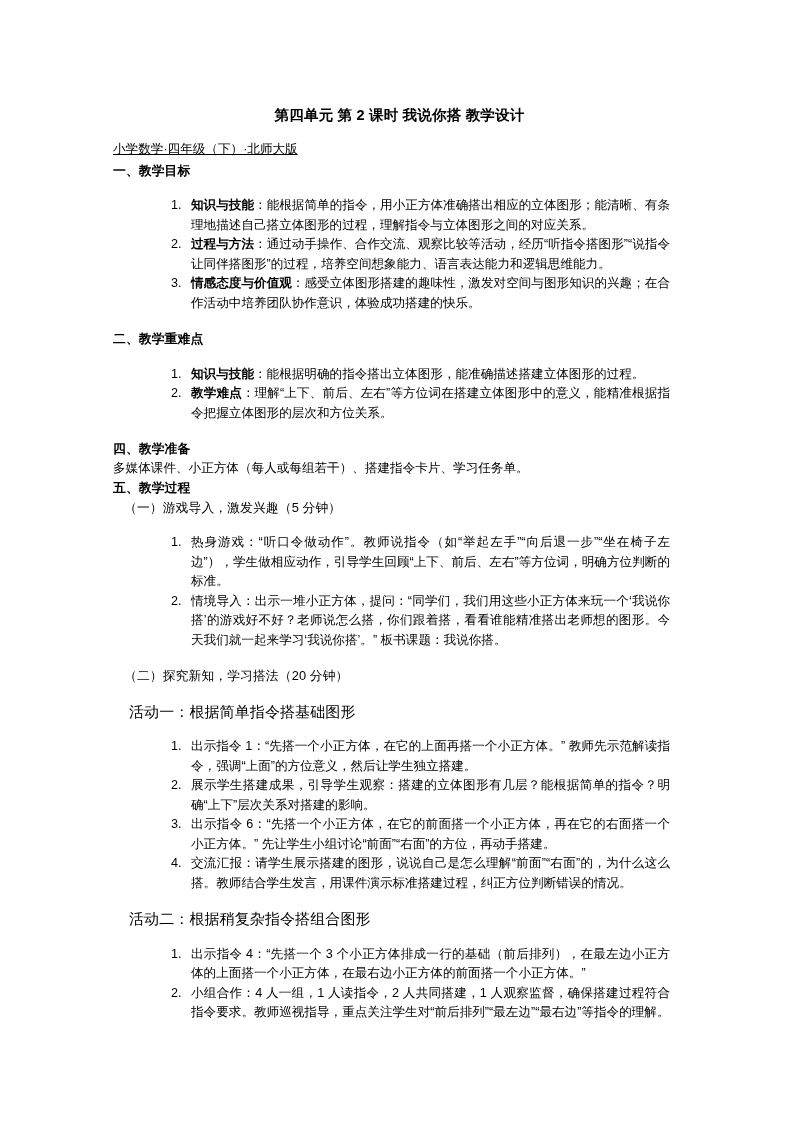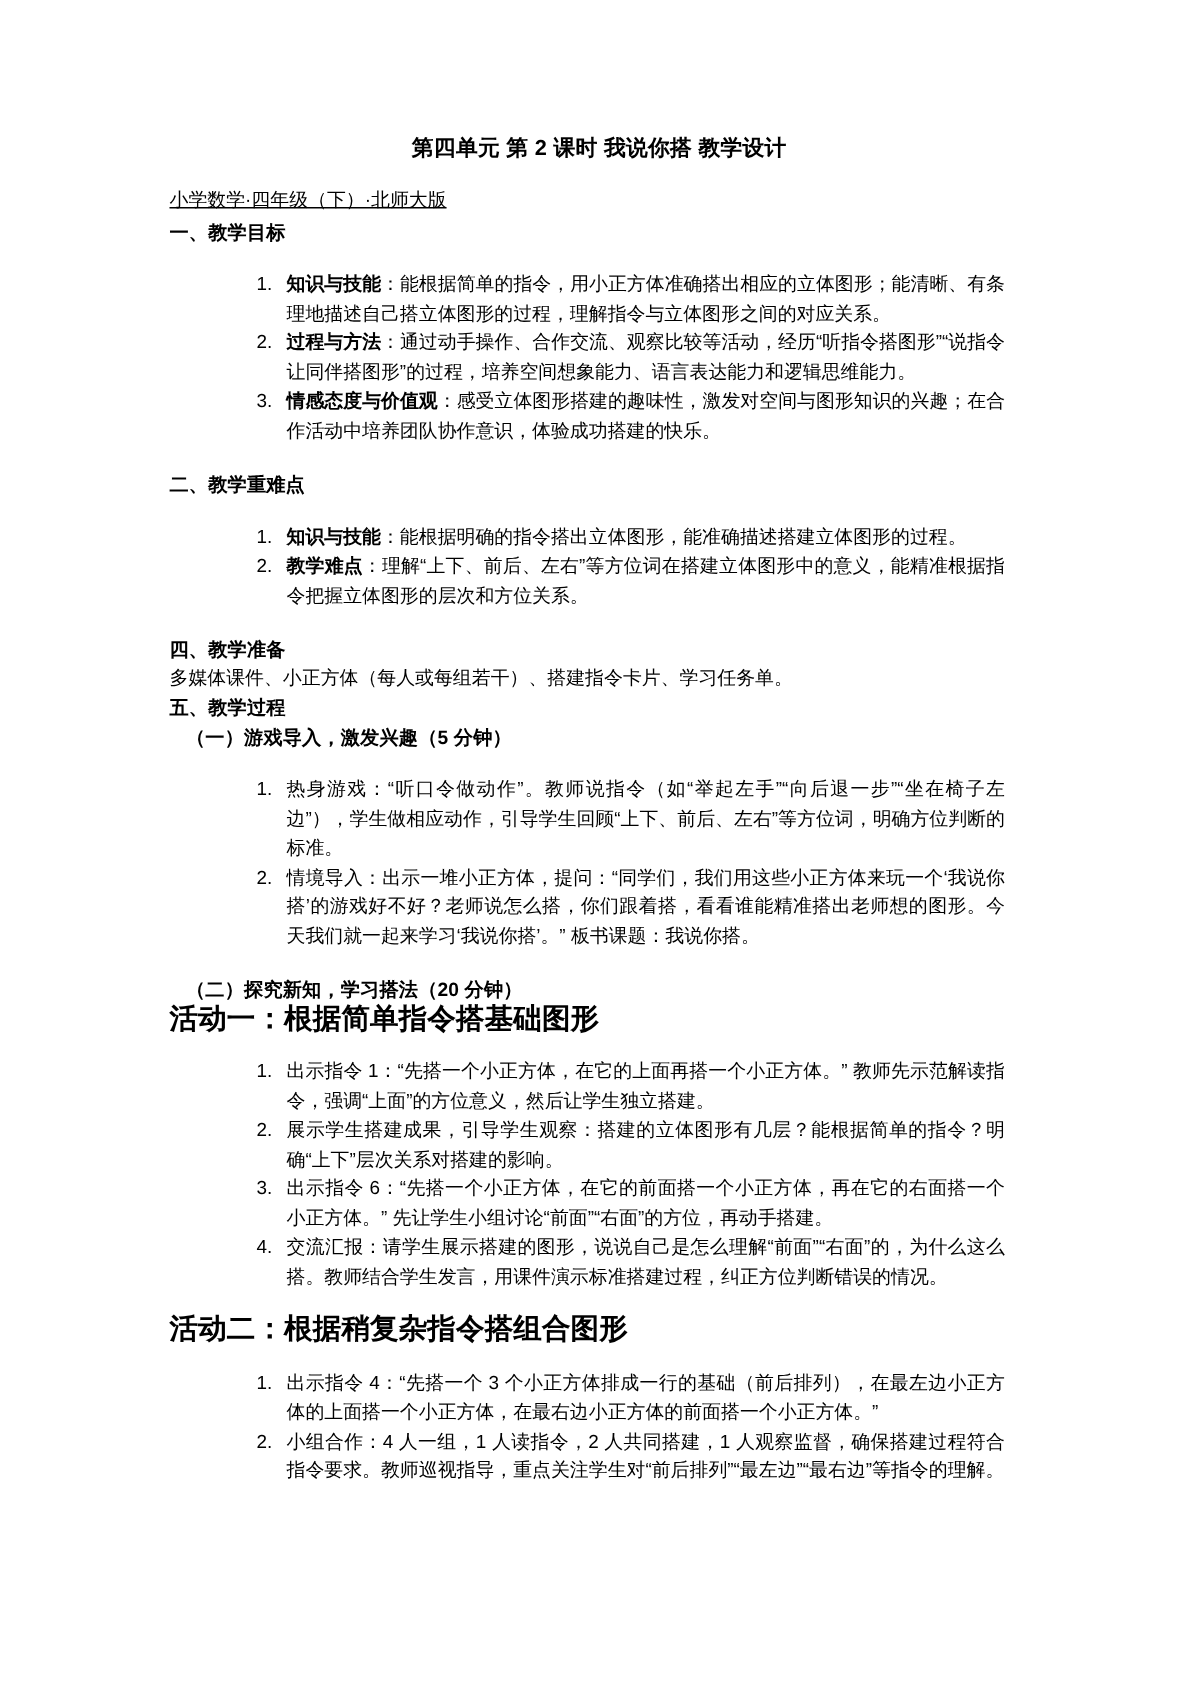--- a/index.html
+++ b/index.html
@@ -15,21 +15,21 @@
     position: relative;
     width: 794px;
     height: 1123px;
     background: #ffffff;
     box-sizing: border-box;
     overflow: hidden;
   }
   .content {
     position: absolute;
     left: 113px;
-    top: 88px;
+    top: 104px;
     width: 573px;
   }
   .doc-title {
     text-align: center;
     font-size: 14.5px;
     font-weight: bold;
     line-height: 22px;
     letter-spacing: 0.2px;
     margin: 0 0 14px 0;
     white-space: nowrap;
@@ -42,31 +42,31 @@
   }
   .h-section {
     font-size: 12.8px;
     font-weight: bold;
     line-height: 19.5px;
     margin: 0;
     letter-spacing: 0.1px;
   }
   .h-sub {
     font-size: 12.8px;
-    font-weight: bold;
+    font-weight: normal;
     line-height: 19.5px;
     margin: 0;
     padding-left: 11px;
     letter-spacing: 0.1px;
   }
   .h-activity {
-    font-size: 19px;
-    font-weight: bold;
+    font-size: 15px;
+    font-weight: normal;
     line-height: 19.5px;
-    margin: 0;
+    margin: 16px;
     letter-spacing: 0.1px;
   }
   .plain {
     font-size: 12.6px;
     line-height: 19.5px;
     margin: 0;
   }
   ol.olist {
     margin: 16px;
     padding: 0 0 0 56px;

